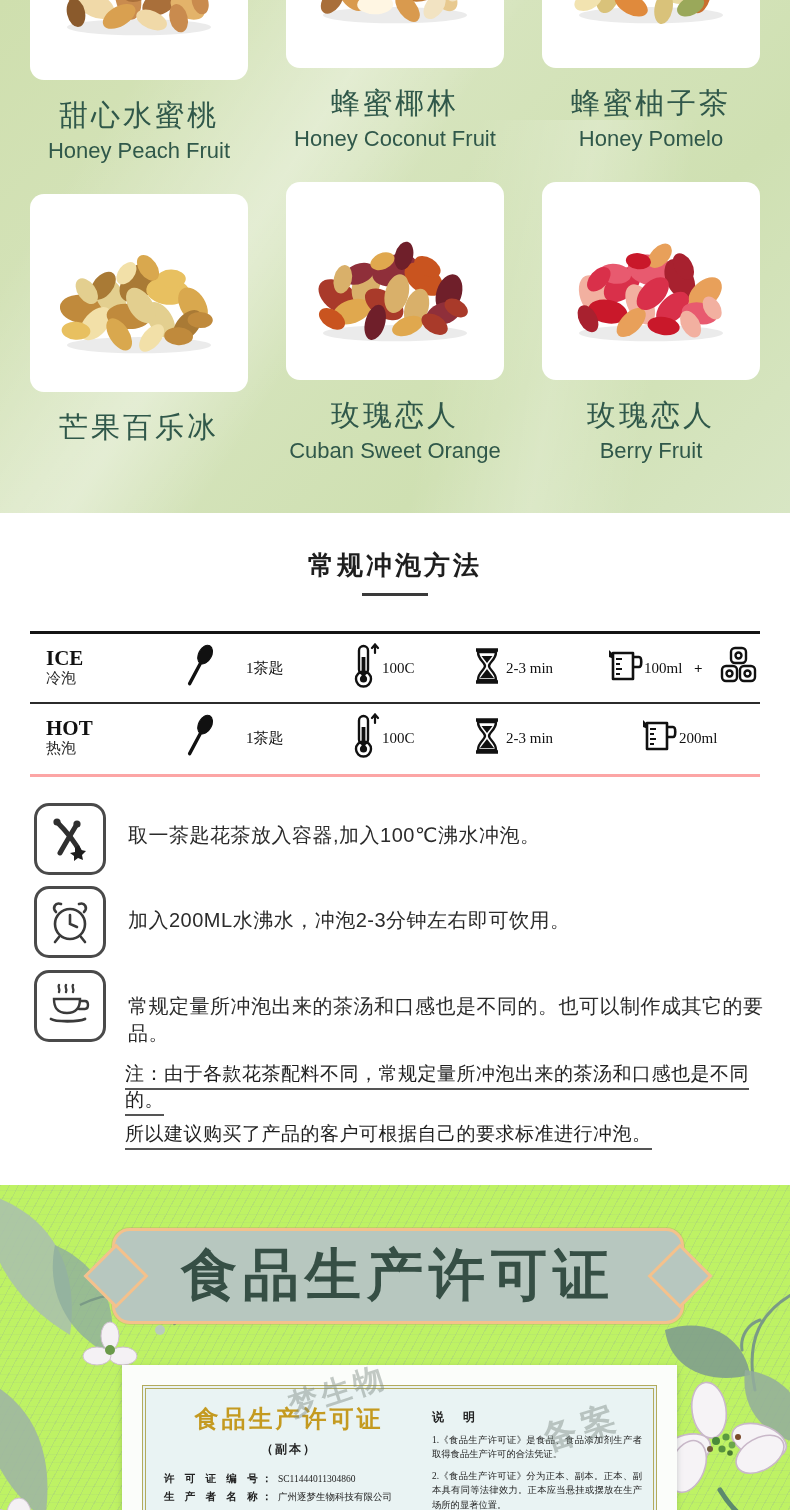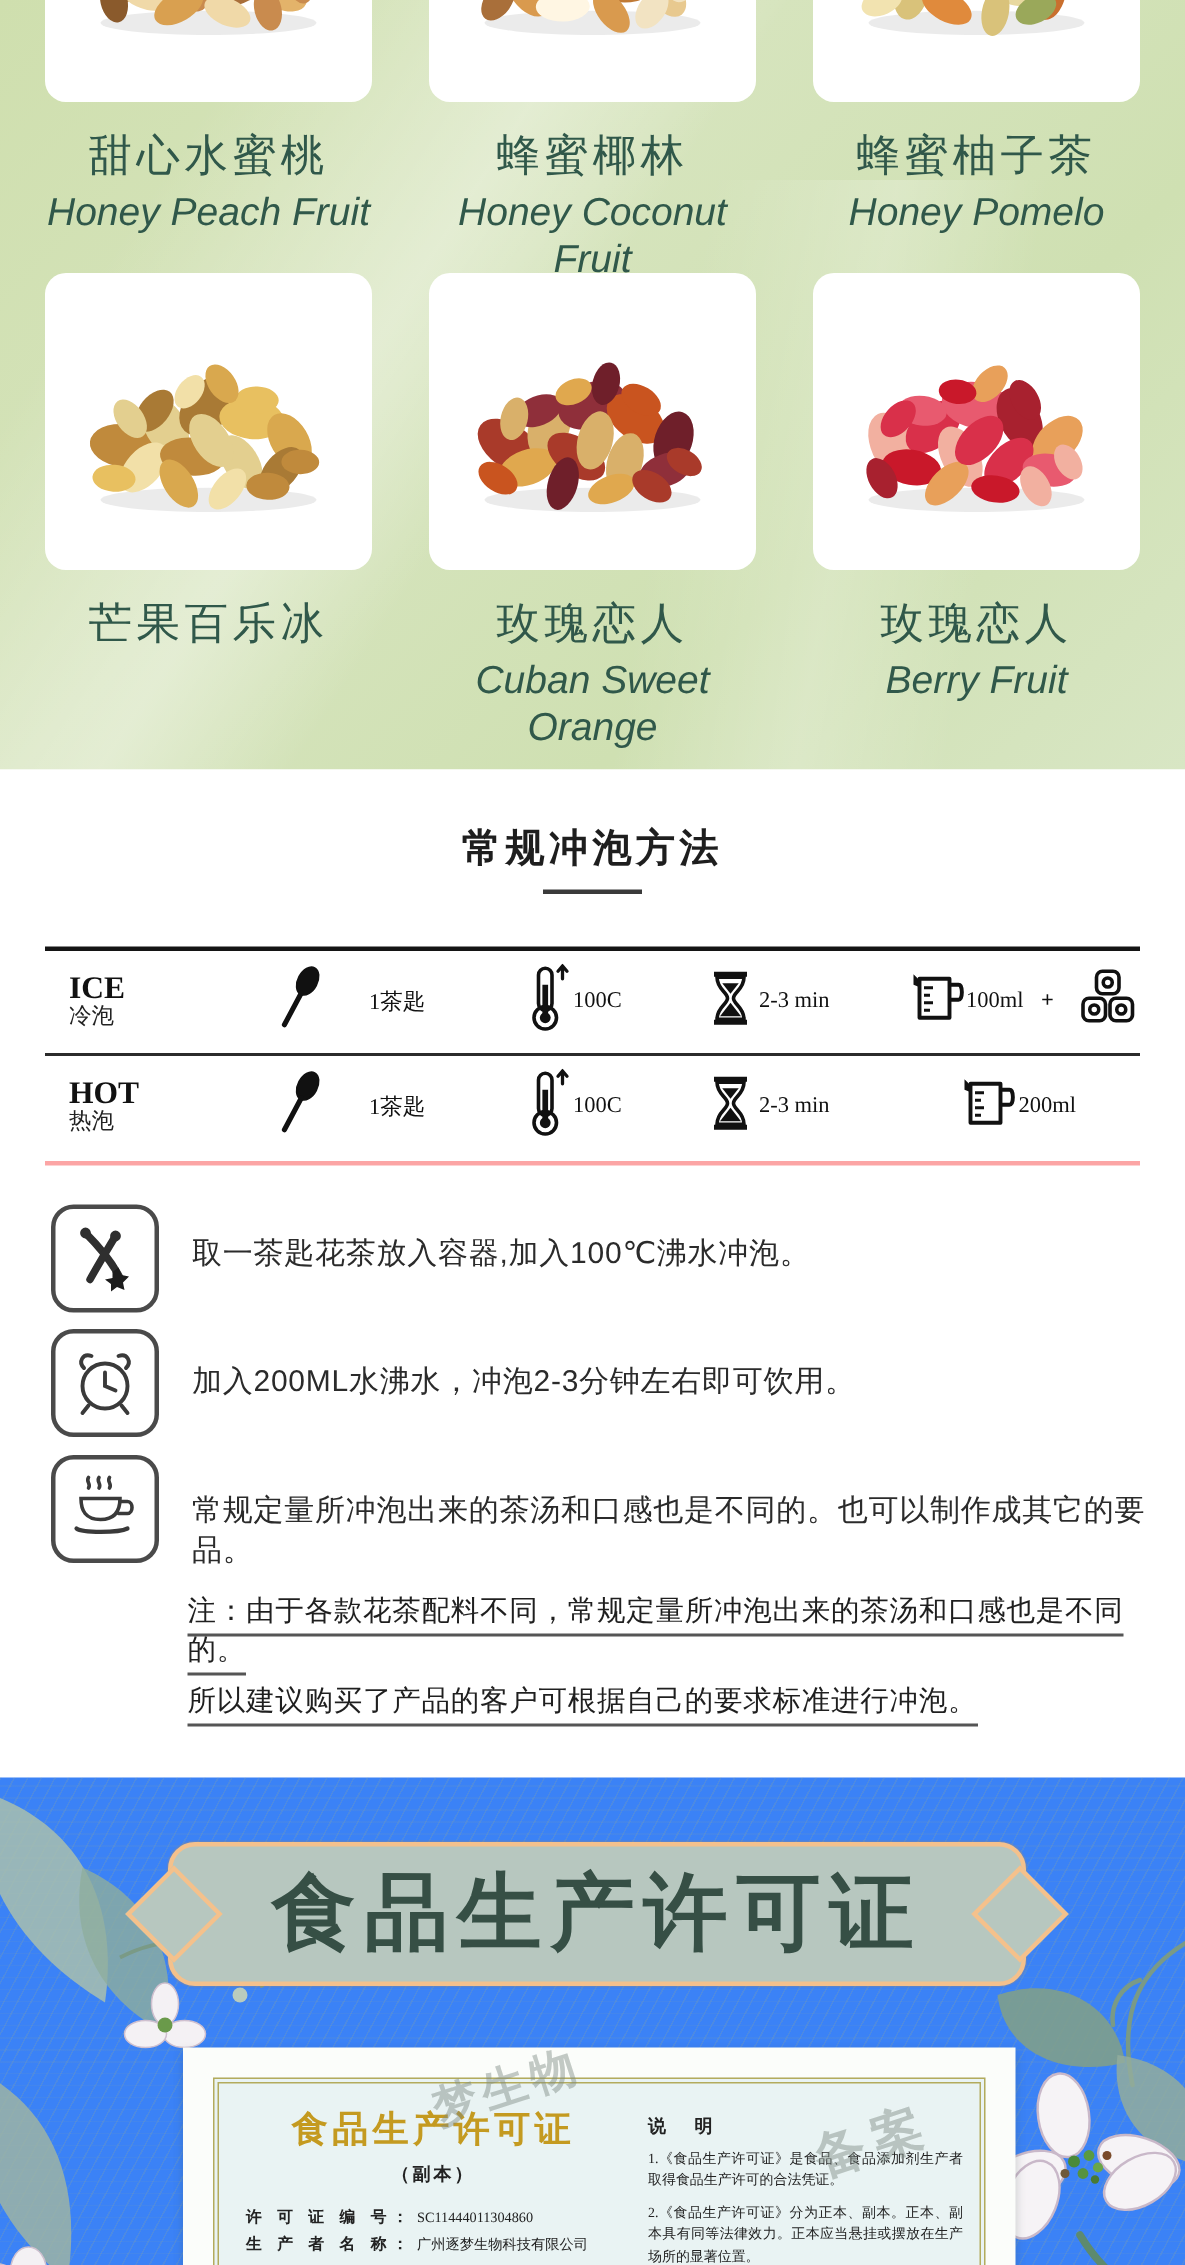--- a/index.html
+++ b/index.html
@@ -11,24 +11,24 @@
     background:linear-gradient(135deg,#cfdfae 0%,#d6e4bd 40%,#cfe0b2 70%,#d8e6c4 100%);overflow:hidden;}
   .swoosh1{position:absolute;left:-120px;top:-60px;width:700px;height:640px;
     background:linear-gradient(115deg,rgba(255,255,255,0.0) 30%,rgba(255,255,255,0.35) 50%,rgba(255,255,255,0.0) 62%);
     transform:rotate(8deg);}
   .swoosh2{position:absolute;left:220px;top:120px;width:640px;height:500px;
     background:linear-gradient(100deg,rgba(255,255,255,0.0) 35%,rgba(255,255,255,0.22) 52%,rgba(255,255,255,0.0) 66%);}
   .card{position:absolute;width:218px;height:200px;background:#ffffff;border-radius:14px;}
   .card .pile{position:absolute;left:19px;width:180px;height:150px;}
   .card.r1{top:-132px;} .card.r1 .pile{top:20px;}
   .card.r2{top:182px;height:198px;} .card.r2 .pile{top:24px;}
-  .c1{left:30px;} .c2{left:286px;} .c3{left:542px;}
+  .c1{left:30px;margin-top:12px;} .c2{left:286px;} .c3{left:542px;}
   .plabel{position:absolute;width:218px;text-align:center;color:#30584a;}
   .plabel .zh{font-size:29px;letter-spacing:3px;font-weight:500;}
-  .plabel .en{font-size:26px;margin-top:2px;font-style:italic;}
+  .plabel .en{font-size:22px;margin-top:2px;}
   .lr1{top:84px;} .lr2{top:396px;}
 
   
   .sec-brew{position:absolute;left:0;top:513px;width:790px;height:672px;background:#ffffff;}
   .brew-title{position:absolute;left:0;top:35px;width:790px;text-align:center;
     font-size:26px;font-weight:600;letter-spacing:3px;color:#1e1e1e;}
   .brew-underline{position:absolute;left:362px;top:80px;width:66px;height:3px;background:#3a3a3a;}
   .btable{position:absolute;left:30px;top:118px;width:730px;height:140px;
     border-top:3px solid #141414;border-bottom:3px solid #fca5a5;font-family:Liberation Serif, serif;}
   .brow{position:absolute;left:0;width:730px;height:68px;}
@@ -39,21 +39,21 @@
   .bl .sm{font-size:15px;color:#222;}
   .bicon{position:absolute;top:50%;transform:translateY(-50%);}
   .bval{position:absolute;top:50%;transform:translateY(-50%);font-size:15px;font-weight:500;color:#111;}
   .steps .step-icon{position:absolute;left:34px;width:66px;height:66px;border:3px solid #4a4a4a;
     border-radius:15px;background:#fff;display:flex;align-items:center;justify-content:center;}
   .step-text{position:absolute;left:128px;font-size:20px;color:#2b2b2b;letter-spacing:0.5px;}
   .note{position:absolute;left:125px;width:640px;font-size:19px;color:#1f1f1f;letter-spacing:0.5px;}
   .note span{border-bottom:2px solid #555;padding-bottom:4px;}
 
   
-  .sec-license{position:absolute;left:0;top:1185px;width:790px;height:325px;background:#3b82f6;overflow:hidden;}
+  .sec-license{position:absolute;left:0;top:1185px;width:790px;height:325px;background:#bef264;overflow:hidden;}
   .hatch{position:absolute;inset:0;
     background-image:repeating-linear-gradient(118deg,rgba(140,165,155,0.22) 0 1px,transparent 1px 8px),
                      repeating-linear-gradient(0deg,transparent 0 7px,rgba(140,165,155,0.10) 7px 8px);}
   .banner{position:absolute;left:112px;top:43px;width:566px;height:90px;background:#b7c7bf;
     border:3px solid #f4c18c;border-radius:18px;box-shadow:0 0 0 1px rgba(180,140,90,0.25);
     display:flex;align-items:center;justify-content:center;}
   .banner-diamond{position:absolute;top:50%;width:40px;height:40px;background:#b7c7bf;
     border:3px solid #f4c18c;transform:translateY(-50%) rotate(45deg);}
   .bd-l{left:-22px;} .bd-r{right:-22px;}
   .banner-text{position:relative;font-size:56px;font-weight:600;letter-spacing:6px;color:#364f45;z-index:2;}

